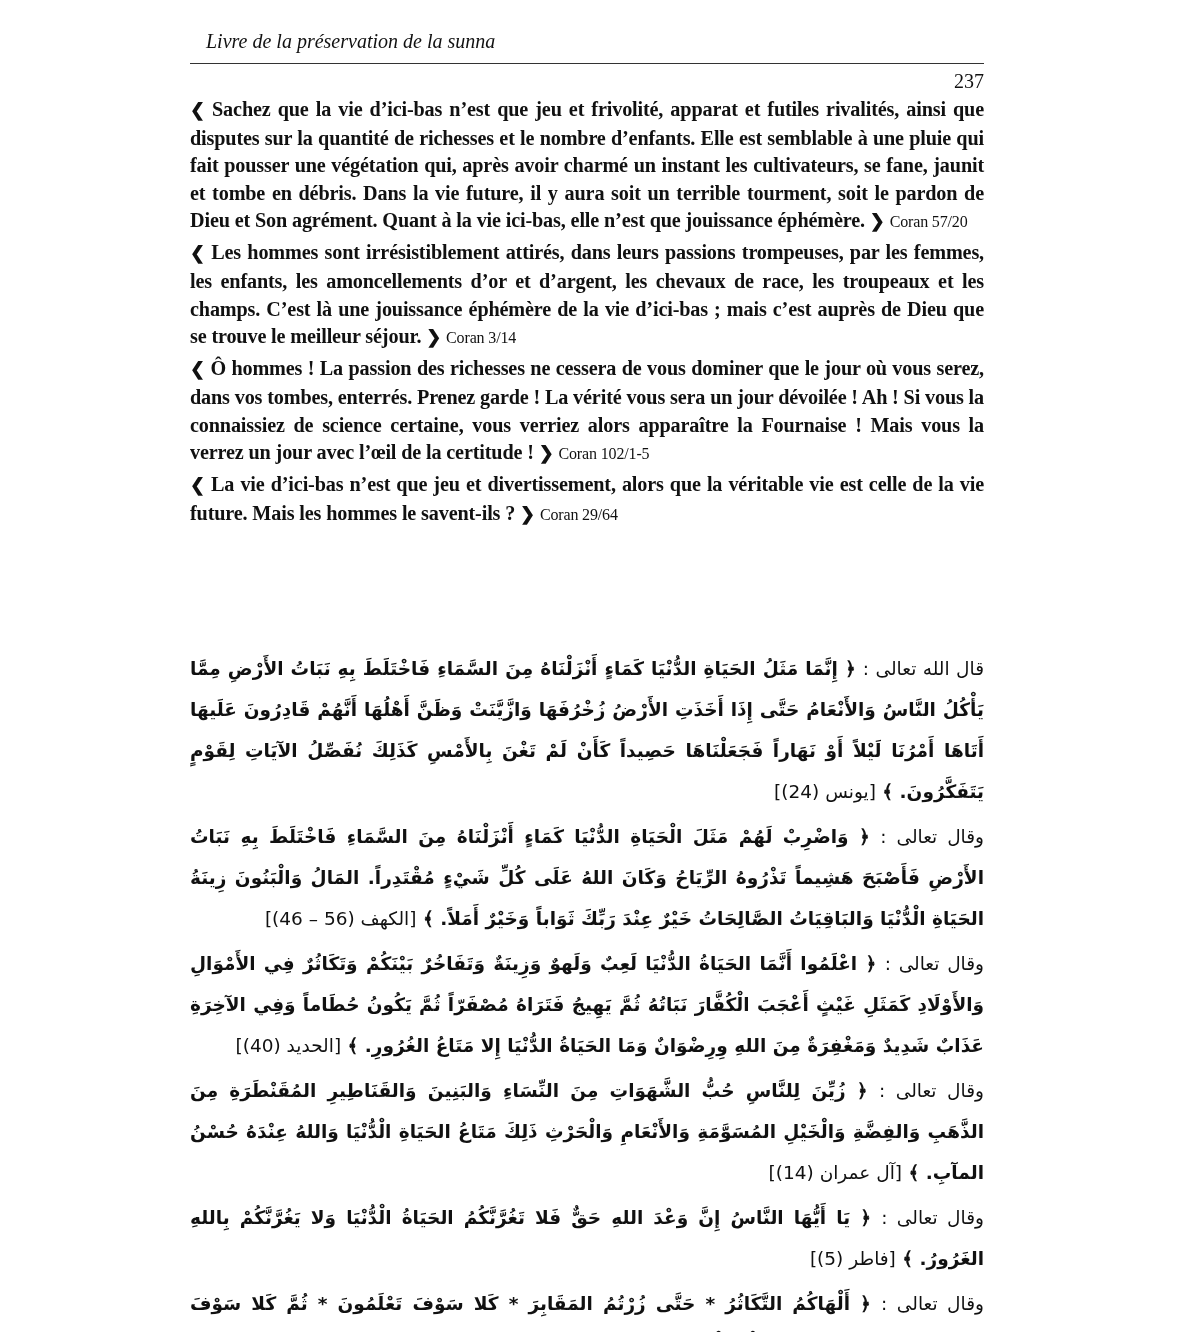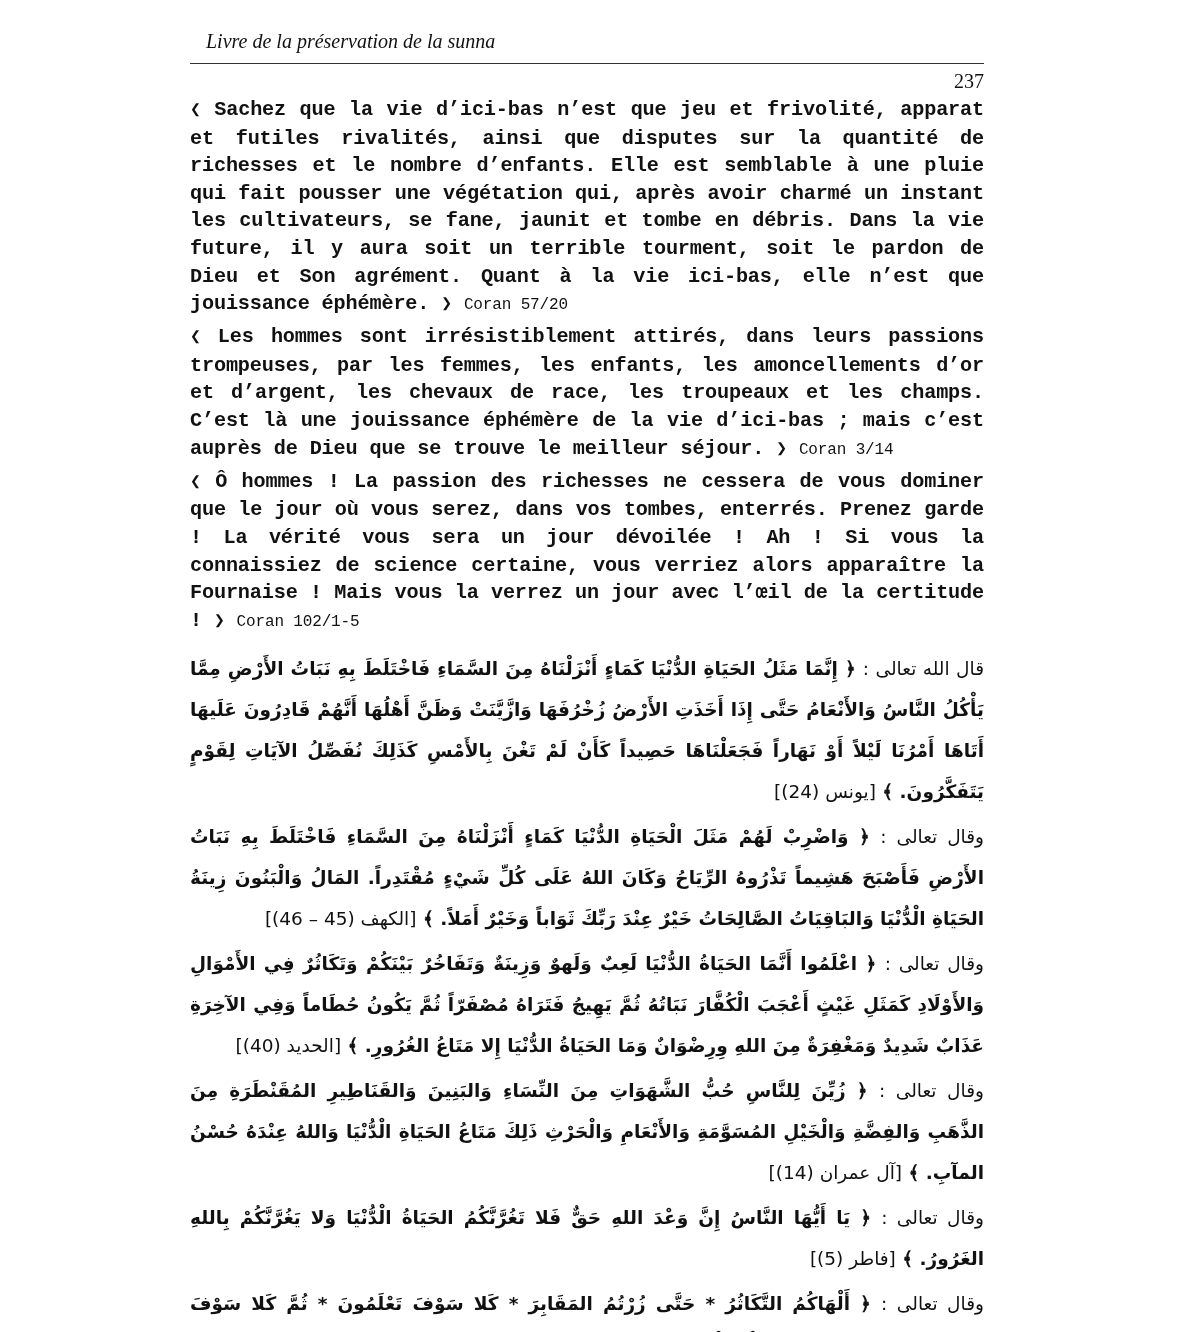--- a/index.html
+++ b/index.html
@@ -7,21 +7,21 @@
   .page { position: absolute; left: 190px; top: 0; width: 794px; }
   .running-head {
     position: absolute; top: 30px; left: 0; width: 794px; height: 30px;
     font-family: "Liberation Serif", serif; font-style: italic; font-size: 20px;
   }
   .running-head .title { position: absolute; left: 16px; top: 0; }
   .running-head .pageno { position: absolute; right: 0; top: 0; font-style: normal; margin-top: 40px; }
   .rule { position: absolute; top: 63px; left: 0; width: 794px; height: 0; border-top: 1.5px solid #333; }
 
   .fr { position: absolute; top: 96px; left: 0; width: 794px;
-        font-family: Liberation Mono, monospace; font-size: 20.2px; line-height: 27.6px;
+        font-family: Liberation Serif, serif; font-size: 20.2px; line-height: 27.6px;
         text-align: justify; letter-spacing: -0.15px; }
   .fr p { margin: 0 0 3.5px 0; font-weight: bold; }
   .fr .ob, .fr .cb { font-size: 18px; font-weight: bold; }
   .fr .ref { font-weight: normal; font-size: 16px; }
 
   .ar { position: absolute; top: 648px; left: 0; width: 794px; direction: rtl;
         font-family: "DejaVu Sans", sans-serif; font-size: 18.5px; line-height: 41px; text-align: justify; }
   .ar p { margin: 0 0 4px 0; font-weight: bold; }
   .ar .intro { font-weight: normal; }
   .ar .src { font-weight: normal; }
@@ -48,32 +48,38 @@
       <span>Les hommes sont irrésistiblement attirés, dans leurs passions trompeuses, par les femmes, les enfants, les amoncellements d’or et d’argent, les chevaux de race, les troupeaux et les champs. C’est là une jouissance éphémère de la vie d’ici-bas ; mais c’est auprès de Dieu que se trouve le meilleur séjour.</span>
       <span class="cb">❯</span>
       <span class="ref">Coran 3/14</span>
     </p>
     <p>
       <span class="ob">❮</span>
       <span>Ô hommes ! La passion des richesses ne cessera de vous dominer que le jour où vous serez, dans vos tombes, enterrés. Prenez garde ! La vérité vous sera un jour dévoilée ! Ah ! Si vous la connaissiez de science certaine, vous verriez alors apparaître la Fournaise ! Mais vous la verrez un jour avec l’œil de la certitude !</span>
       <span class="cb">❯</span>
       <span class="ref">Coran 102/1-5</span>
     </p>
+    <p>
+      <span class="ob">❮</span>
+      <span>La vie d’ici-bas n’est que jeu et divertissement, alors que la véritable vie est celle de la vie future. Mais les hommes le savent-ils ?</span>
+      <span class="cb">❯</span>
+      <span class="ref">Coran 29/64</span>
+    </p>
   </div>
 
   <div class="ar">
     <p>
       <span class="intro">قال الله تعالى :</span>
       <span>﴿ إِنَّمَا مَثَلُ الحَيَاةِ الدُّنْيَا كَمَاءٍ أَنْزَلْنَاهُ مِنَ السَّمَاءِ فَاخْتَلَطَ بِهِ نَبَاتُ الأَرْضِ مِمَّا يَأْكُلُ النَّاسُ وَالأَنْعَامُ حَتَّى إِذَا أَخَذَتِ الأَرْضُ زُخْرُفَهَا وَازَّيَّنَتْ وَظَنَّ أَهْلُهَا أَنَّهُمْ قَادِرُونَ عَلَيهَا أَتَاهَا أَمْرُنَا لَيْلاً أَوْ نَهَاراً فَجَعَلْنَاهَا حَصِيداً كَأَنْ لَمْ تَغْنَ بِالأَمْسِ كَذَلِكَ نُفَصِّلُ الآيَاتِ لِقَوْمٍ يَتَفَكَّرُونَ. ﴾</span>
       <span class="src">[يونس (24)]</span>
     </p>
     <p>
       <span class="intro">وقال تعالى :</span>
       <span>﴿ وَاضْرِبْ لَهُمْ مَثَلَ الْحَيَاةِ الدُّنْيَا كَمَاءٍ أَنْزَلْنَاهُ مِنَ السَّمَاءِ فَاخْتَلَطَ بِهِ نَبَاتُ الأَرْضِ فَأَصْبَحَ هَشِيماً تَذْرُوهُ الرِّيَاحُ وَكَانَ اللهُ عَلَى كُلِّ شَيْءٍ مُقْتَدِراً. المَالُ وَالْبَنُونَ زِينَةُ الحَيَاةِ الْدُّنْيَا وَالبَاقِيَاتُ الصَّالِحَاتُ خَيْرٌ عِنْدَ رَبِّكَ ثَوَاباً وَخَيْرٌ أَمَلاً. ﴾</span>
-      <span class="src">[الكهف (45 – 46)]</span>
+      <span class="src">[الكهف (56 – 46)]</span>
     </p>
     <p>
       <span class="intro">وقال تعالى :</span>
       <span>﴿ اعْلَمُوا أَنَّمَا الحَيَاةُ الدُّنْيَا لَعِبٌ وَلَهوٌ وَزِينَةٌ وَتَفَاخُرٌ بَيْنَكُمْ وَتَكَاثُرٌ فِي الأَمْوَالِ وَالأَوْلَادِ كَمَثَلِ غَيْثٍ أَعْجَبَ الْكُفَّارَ نَبَاتُهُ ثُمَّ يَهِيجُ فَتَرَاهُ مُصْفَرّاً ثُمَّ يَكُونُ حُطَاماً وَفِي الآخِرَةِ عَذَابٌ شَدِيدٌ وَمَغْفِرَةٌ مِنَ اللهِ وِرِضْوَانٌ وَمَا الحَيَاةُ الدُّنْيَا إِلا مَتَاعُ الغُرُورِ. ﴾</span>
       <span class="src">[الحديد (40)]</span>
     </p>
     <p>
       <span class="intro">وقال تعالى :</span>
       <span>﴿ زُيِّنَ لِلنَّاسِ حُبُّ الشَّهَوَاتِ مِنَ النِّسَاءِ وَالبَنِينَ وَالقَنَاطِيرِ المُقَنْطَرَةِ مِنَ الذَّهَبِ وَالفِضَّةِ وَالْخَيْلِ المُسَوَّمَةِ وَالأَنْعَامِ وَالْحَرْثِ ذَلِكَ مَتَاعُ الحَيَاةِ الْدُّنْيَا وَاللهُ عِنْدَهُ حُسْنُ المآبِ. ﴾</span>
       <span class="src">[آل عمران (14)]</span>

